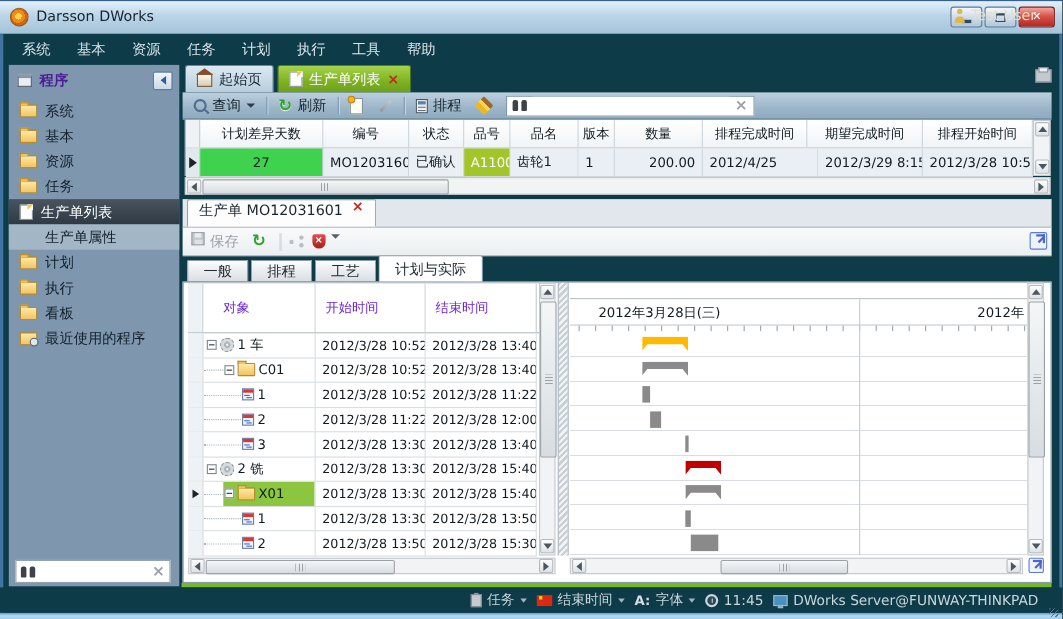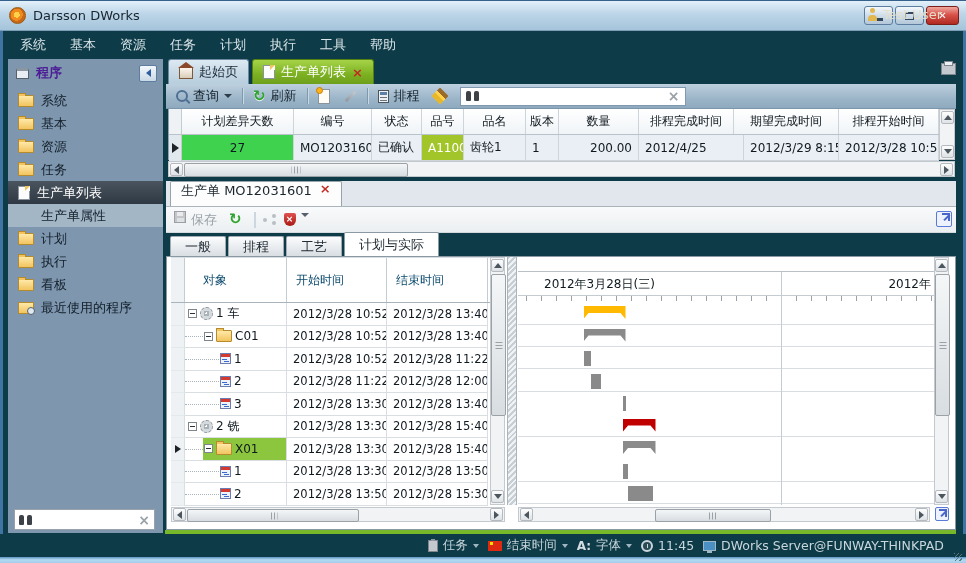--- a/index.html
+++ b/index.html
@@ -152,21 +152,21 @@
   .dsubtabs{left:166px;top:232px;width:790px;height:23px;display:flex;align-items:flex-end;padding-left:4px;box-sizing:border-box;gap:2px;}
   .stab{height:19px;display:flex;align-items:center;padding:0 14px;font-size:13px;color:#222c34;
     background:linear-gradient(#fbfcfd,#d9dee3);border:1px solid #a2acb4;border-bottom:none;border-radius:2px 2px 0 0;}
   .stab.active{height:23px;background:#fff;border-color:#8a9aa5;position:relative;z-index:2;}
 
   .dcontent{left:166px;top:255px;width:790px;height:274px;background:#fff;border:1px solid #8a9aa5;box-sizing:border-box;}
 
   
   .tree-wrap{left:4px;top:0;width:319px;height:248px;}
   .tree-head{display:flex;height:44px;border-bottom:1px solid #aab4bc;border-top:1px solid #d8dee2;}
-  .th-cell{font-size:12px;color:#0c4a6e;display:flex;align-items:center;padding-left:9px;box-sizing:border-box;
+  .th-cell{font-size:12px;color:#6d28d9;display:flex;align-items:center;padding-left:9px;box-sizing:border-box;
     border-right:1px solid #c4ccd2;background:#fff;}
   .t-row{display:flex;height:22.5px;box-sizing:border-box;}
   .t-cellm{width:14px;box-sizing:border-box;border-right:1px solid #d8dee2;border-bottom:1px solid #e4e9ec;background:#eef2f5;
     display:flex;align-items:center;justify-content:center;}
   .t-obj{width:102px;box-sizing:border-box;border-right:1px solid #d8dee2;border-bottom:1px solid #d8dee2;
     display:flex;align-items:center;font-size:12px;color:#10191f;overflow:hidden;}
   .t-objin{flex:1;display:flex;align-items:center;gap:3px;height:100%;padding-left:1px;}
   .t-objin.sel{background:#8cc63e;}
   .t-cell{width:100px;box-sizing:border-box;border-right:1px solid #d8dee2;border-bottom:1px solid #d8dee2;
     display:flex;align-items:center;padding-left:6px;font-size:11.5px;color:#10191f;white-space:nowrap;overflow:hidden;}

